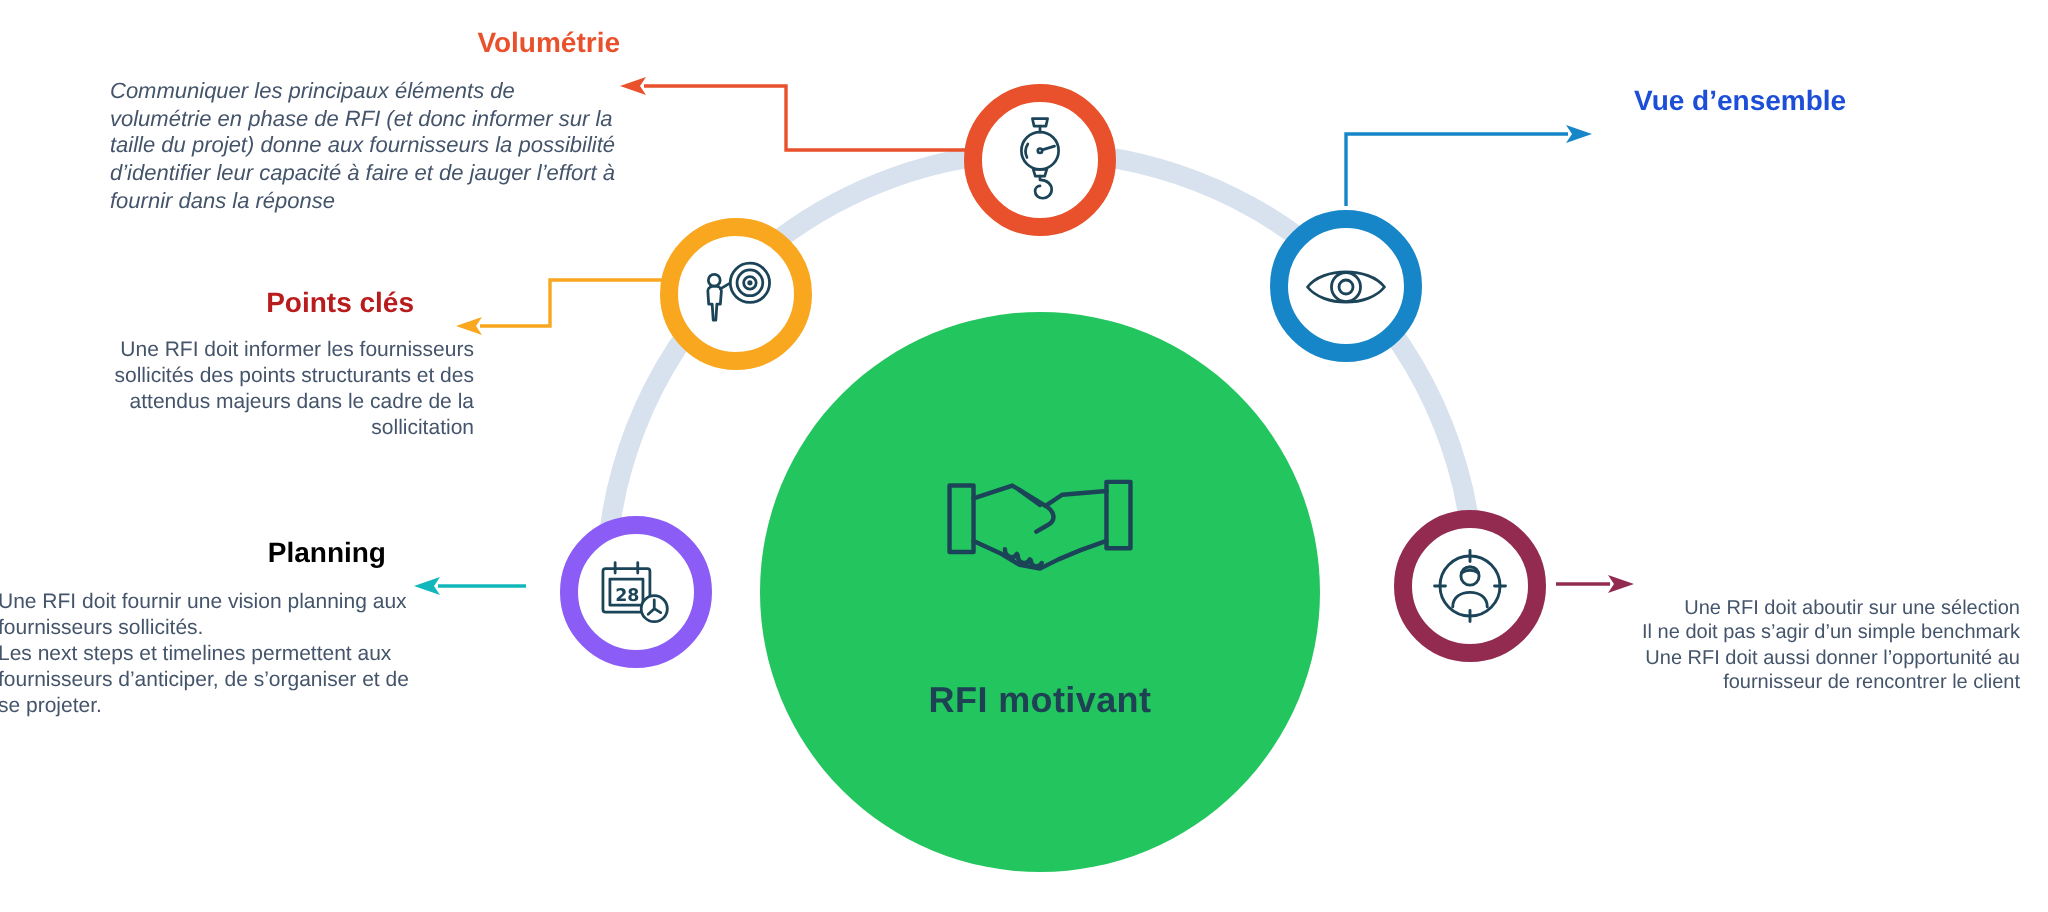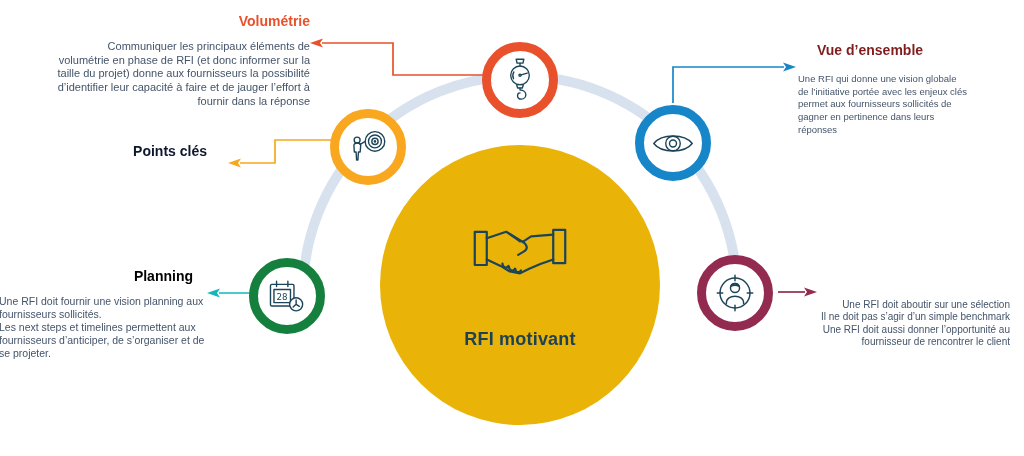--- a/index.html
+++ b/index.html
@@ -4,48 +4,48 @@
 <style>
   html,body{margin:0;padding:0;background:#fff;}
   #canvas{
     position:relative;width:1024px;height:456px;overflow:hidden;background:#fff;
     font-family:"Liberation Sans",sans-serif;
   }
   svg{display:block;}
   #wires{position:absolute;left:0;top:0;z-index:1;}
   
   .center-circle{
-    position:absolute;left:380px;top:145px;width:280px;height:280px;border-radius:50%;
-    background:#eab308;z-index:2;
+    position:absolute;left:380px;top:156px;width:280px;height:280px;border-radius:50%;
+    background:#22c55e;z-index:2;
   }
   .center-icon{position:absolute;left:50%;top:76px;transform:translateX(-50%);}
   .center-label{
     position:absolute;left:0;top:184px;width:100%;text-align:center;
     font-size:18px;font-weight:bold;color:#1e4254;letter-spacing:.2px;
   }
   
   .node-circle{
     position:absolute;width:58px;height:58px;border-radius:50%;background:#fff;
     display:flex;align-items:center;justify-content:center;z-index:3;
   }
   .c-volumetrie{left:482px;top:42px;border:9px solid #e8512b;}
   .c-points{left:330px;top:109px;border:9px solid #f8a71f;}
   .c-vue{left:635px;top:105px;border:9px solid #1686c8;}
-  .c-planning{left:249px;top:258px;border:9px solid #15803d;}
+  .c-planning{left:280px;top:258px;border:9px solid #8b5cf6;font-weight:bold;}
   .c-shortlist{left:697px;top:255px;border:9px solid #932b51;}
   
   .node-title{position:absolute;z-index:4;font-size:14px;font-weight:bold;white-space:nowrap;}
   .node-desc{position:absolute;z-index:4;color:#44546a;line-height:1.24;}
   .t-volumetrie{right:714px;top:13px;color:#e8512b;margin-left:48px;}
-  .d-volumetrie{right:714px;top:40px;width:255px;font-size:11px;text-align:right;}
-  .t-points{right:817px;top:143px;color:#0f172a;}
+  .d-volumetrie{right:714px;top:40px;width:255px;font-size:11px;font-style:italic;}
+  .t-points{right:817px;top:143px;color:#b91c1c;}
   .d-points{right:787px;top:169px;width:200px;font-size:10.5px;text-align:right;}
   .t-planning{right:831px;top:268px;color:#000000;}
   .d-planning{right:811px;top:295px;width:214px;font-size:10.5px;text-align:left;white-space:pre-line;}
-  .t-vue{left:817px;top:42px;color:#7f1d1d;}
+  .t-vue{left:817px;top:42px;color:#1d4ed8;}
   .d-vue{left:798px;top:73px;width:170px;font-size:9.5px;text-align:left;line-height:1.33;}
   .t-shortlist{left:833px;top:268px;color:#932b51;}
   .d-shortlist{left:812px;top:299px;width:198px;font-size:10px;text-align:right;white-space:pre-line;}
   .icon-stroke{stroke:#1c4458;fill:none;stroke-width:1.6;stroke-linecap:round;stroke-linejoin:round;}
 </style>
 </head>
 <body>
 
 <div id="canvas">
 
@@ -119,32 +119,32 @@
         <circle cx="31" cy="14" r="7.4"></circle>
         <circle cx="31" cy="14" r="3.6"></circle>
         <circle cx="31" cy="14" r="0.7"></circle>
         <circle cx="10.5" cy="12.5" r="3.4"></circle>
         <path d="M6.8 18.6 c0-1.7 1.7-2.7 3.9-2.7 s3.9 1 3.9 2.7 l-.6 7.6 h-2 l-.6 9.2 h-1.5 l-.6-9.2 h-2 z"></path>
         <path d="M14 17.5 L19.3 14.3"></path>
       </g>
     </svg>
   </div>
   <div class="node-title t-points">Points clés</div>
+  <div class="node-desc d-points">Une RFI doit informer les fournisseurs sollicités des points structurants et des attendus majeurs dans le cadre de la sollicitation</div>
 
   <div class="node-circle c-vue">
     <svg width="42" height="27" viewBox="0 0 48 30">
       <g class="icon-stroke">
         <path d="M2 15 C 11 3.5 37 3.5 46 15 C 37 26.5 11 26.5 2 15 Z"></path>
         <circle cx="24" cy="15" r="8.3"></circle>
         <circle cx="24" cy="15" r="4"></circle>
       </g>
     </svg>
   </div>
   <div class="node-title t-vue">Vue d’ensemble</div>
-  <div class="node-desc d-vue">Une RFI qui donne une vision globale de l’initiative portée avec les enjeux clés permet aux fournisseurs sollicités de gagner en pertinence dans leurs réponses</div>
 
   <div class="node-circle c-planning">
     <svg width="40" height="37" viewBox="0 0 46 42">
       <g class="icon-stroke" stroke-width="1.5">
         <rect x="4" y="7" width="27" height="25" rx="1.5"></rect>
         <path d="M11 3.5 v6 M24 3.5 v6"></path>
         <rect x="8" y="13" width="19" height="15"></rect>
         <circle cx="33.5" cy="30" r="7.5" fill="#ffffff"></circle>
         <path d="M33.5 30 L33.5 25 M33.5 30 L30 33.2 M33.5 30 L37.2 32.3"></path>
       </g>

